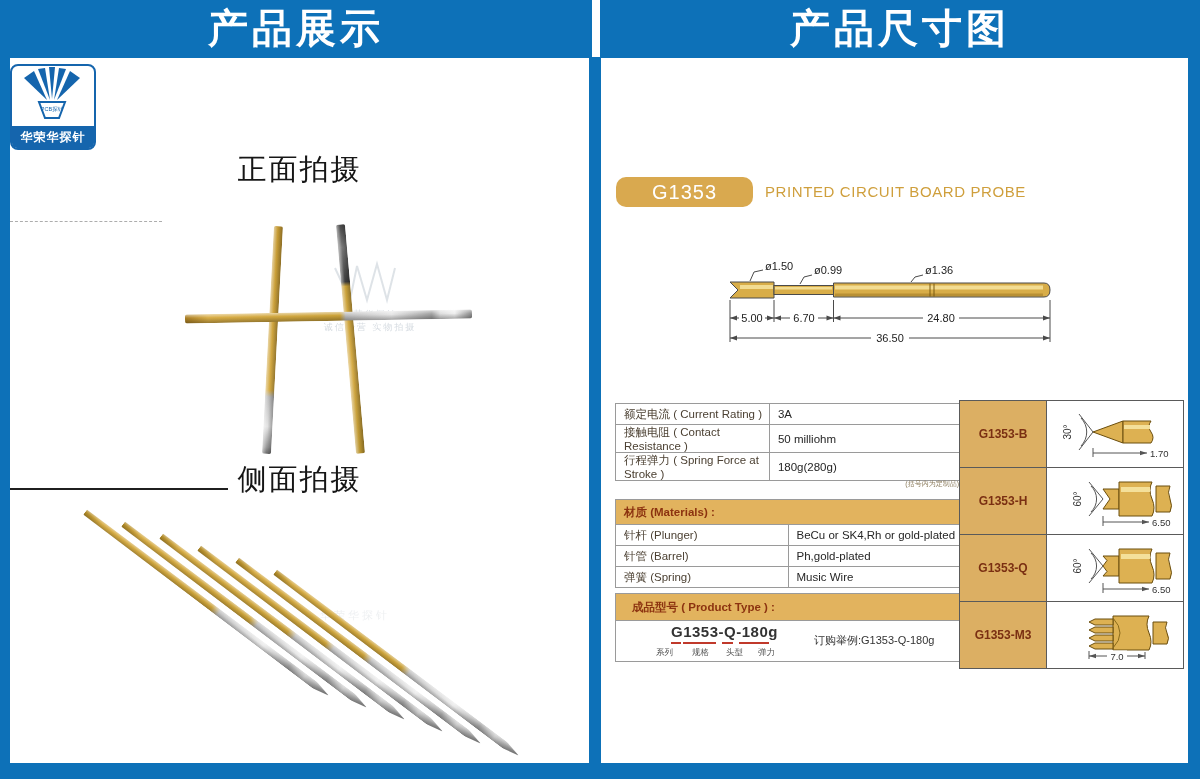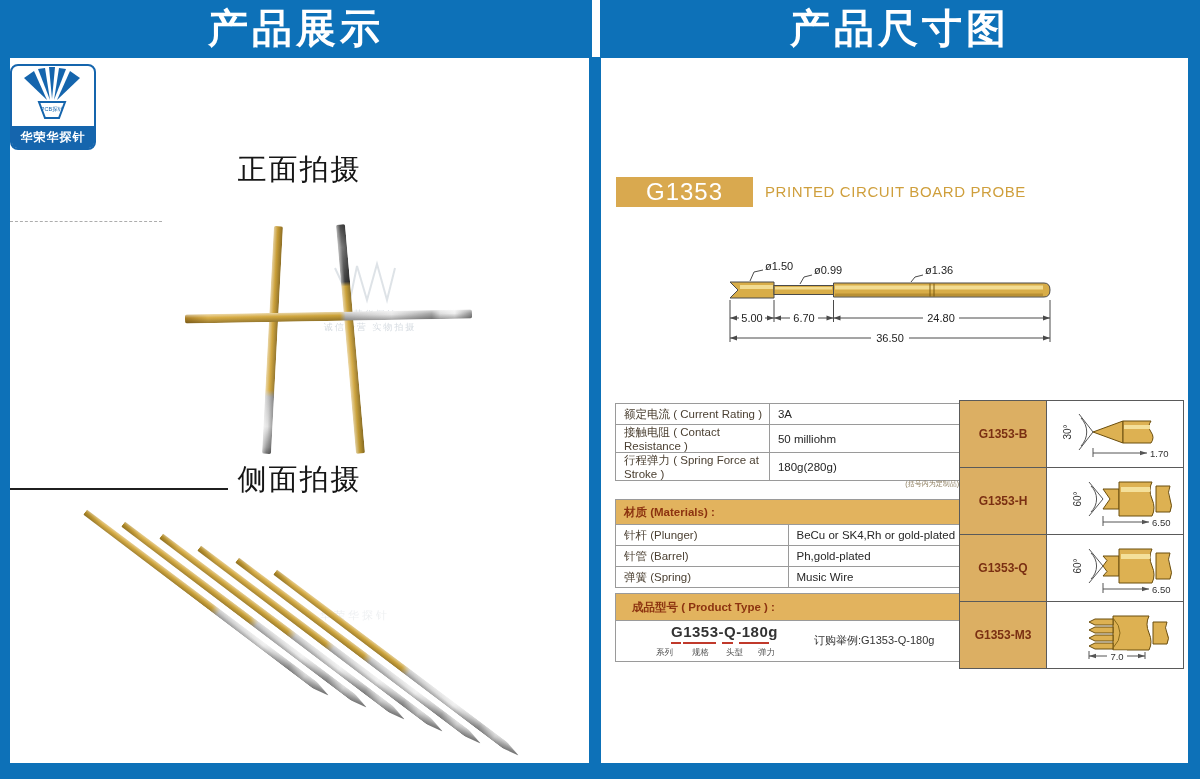--- a/index.html
+++ b/index.html
@@ -49,21 +49,21 @@
   .wm-text{font-size:9px;letter-spacing:2px;line-height:13px;}
   .srod{position:absolute;width:305px;height:8px;transform:rotate(37deg);transform-origin:0 50%;
     border-radius:2px;clip-path:polygon(0 1px,94% 0,100% 50%,94% 100%,0 calc(100% - 1px));
     background-image:
       linear-gradient(180deg,rgba(255,255,255,.55),rgba(255,255,255,0) 45%,rgba(0,0,0,.28)),
       linear-gradient(90deg,#b08a28 0%,#d6ac45 7%,#cba23a 52%,#c3c3c3 55%,#ebebeb 73%,#9f9f9f 84%,#c9c9c9 90%,#6e6e6e 100%);}
   .wm2{position:absolute;left:250px;top:110px;opacity:.15;color:#8c9aa8;font-size:11px;letter-spacing:3px;}
 
   
   .model-box{position:absolute;left:15px;top:119px;width:137px;height:30px;background:#d9a94f;
-             color:#fff;font-size:24px;letter-spacing:1px;display:flex;align-items:center;justify-content:center;}
+             color:#fff;font-size:20px;letter-spacing:1px;display:flex;align-items:center;justify-content:center;border-radius:10px;}
   .title-en{position:absolute;left:164px;top:119px;height:30px;line-height:30px;
             color:#cf9f3c;font-weight:normal;font-size:15px;letter-spacing:.6px;}
 
   
   .diagram{position:absolute;left:96px;top:192px;}
 
   
   table{border-collapse:collapse;table-layout:fixed;}
   .spec-table{position:absolute;left:14px;width:346px;font-size:11.5px;}
   .spec-table td{border:1px solid #9a9a9a;padding:0 0 0 8px;height:20px;}

